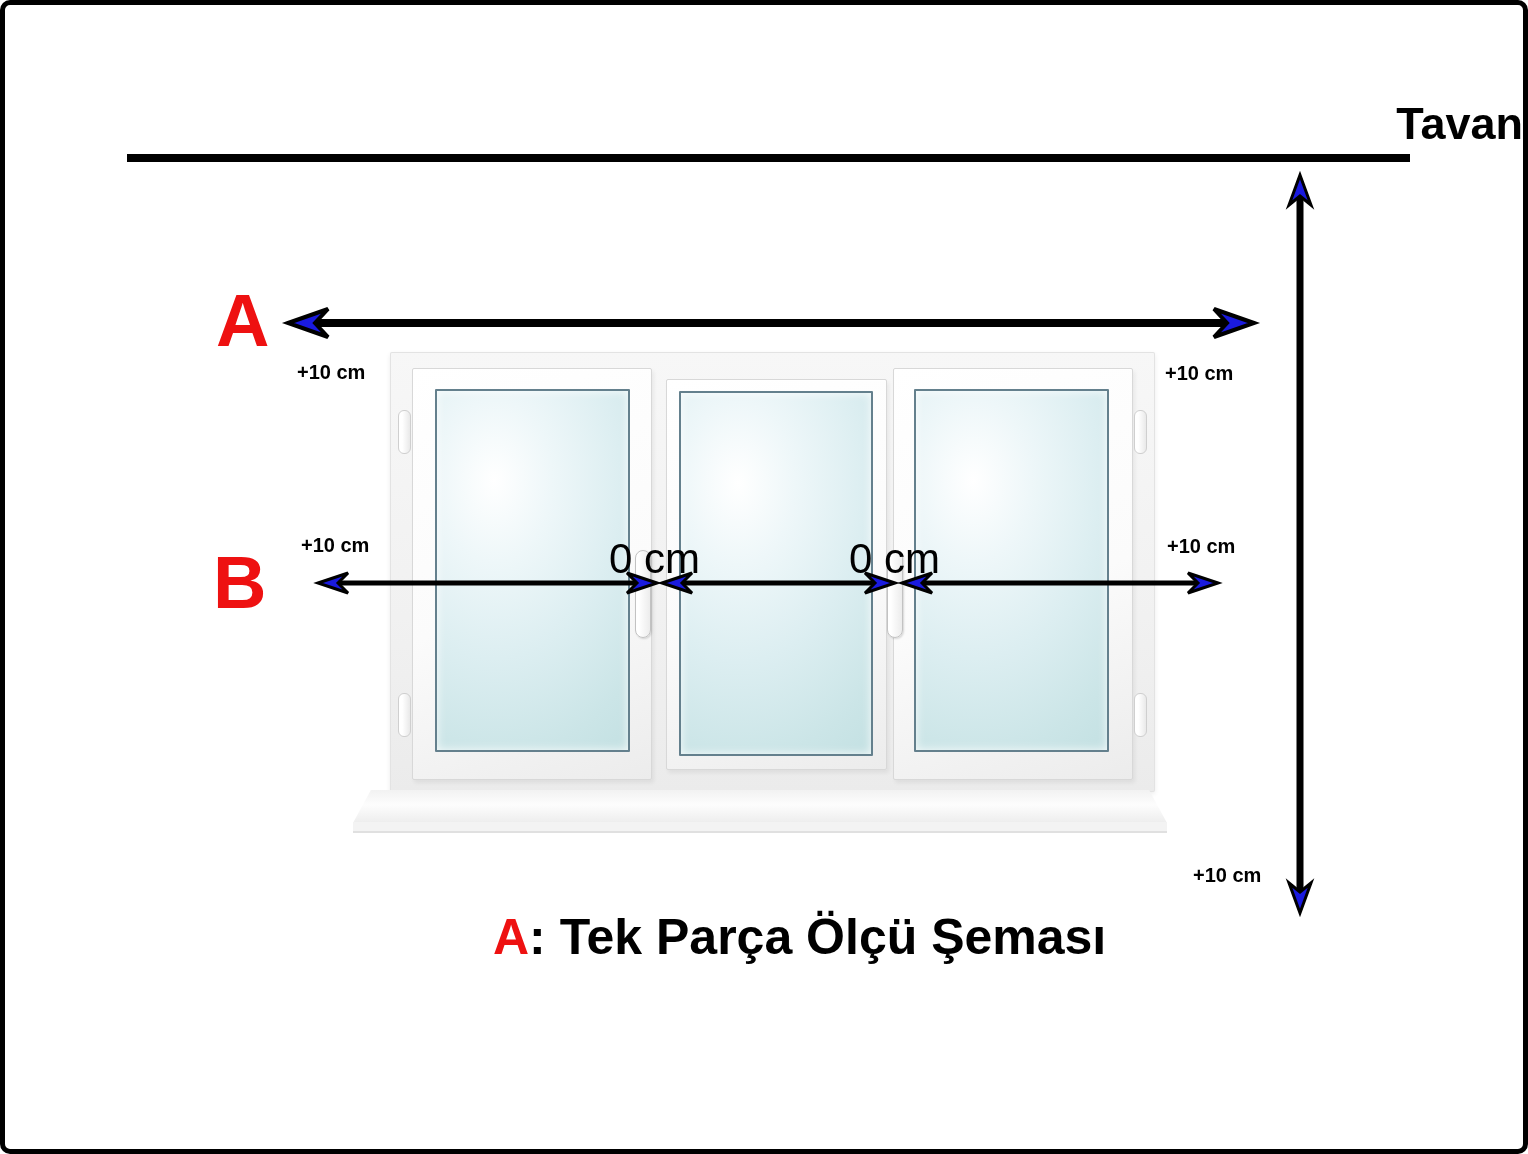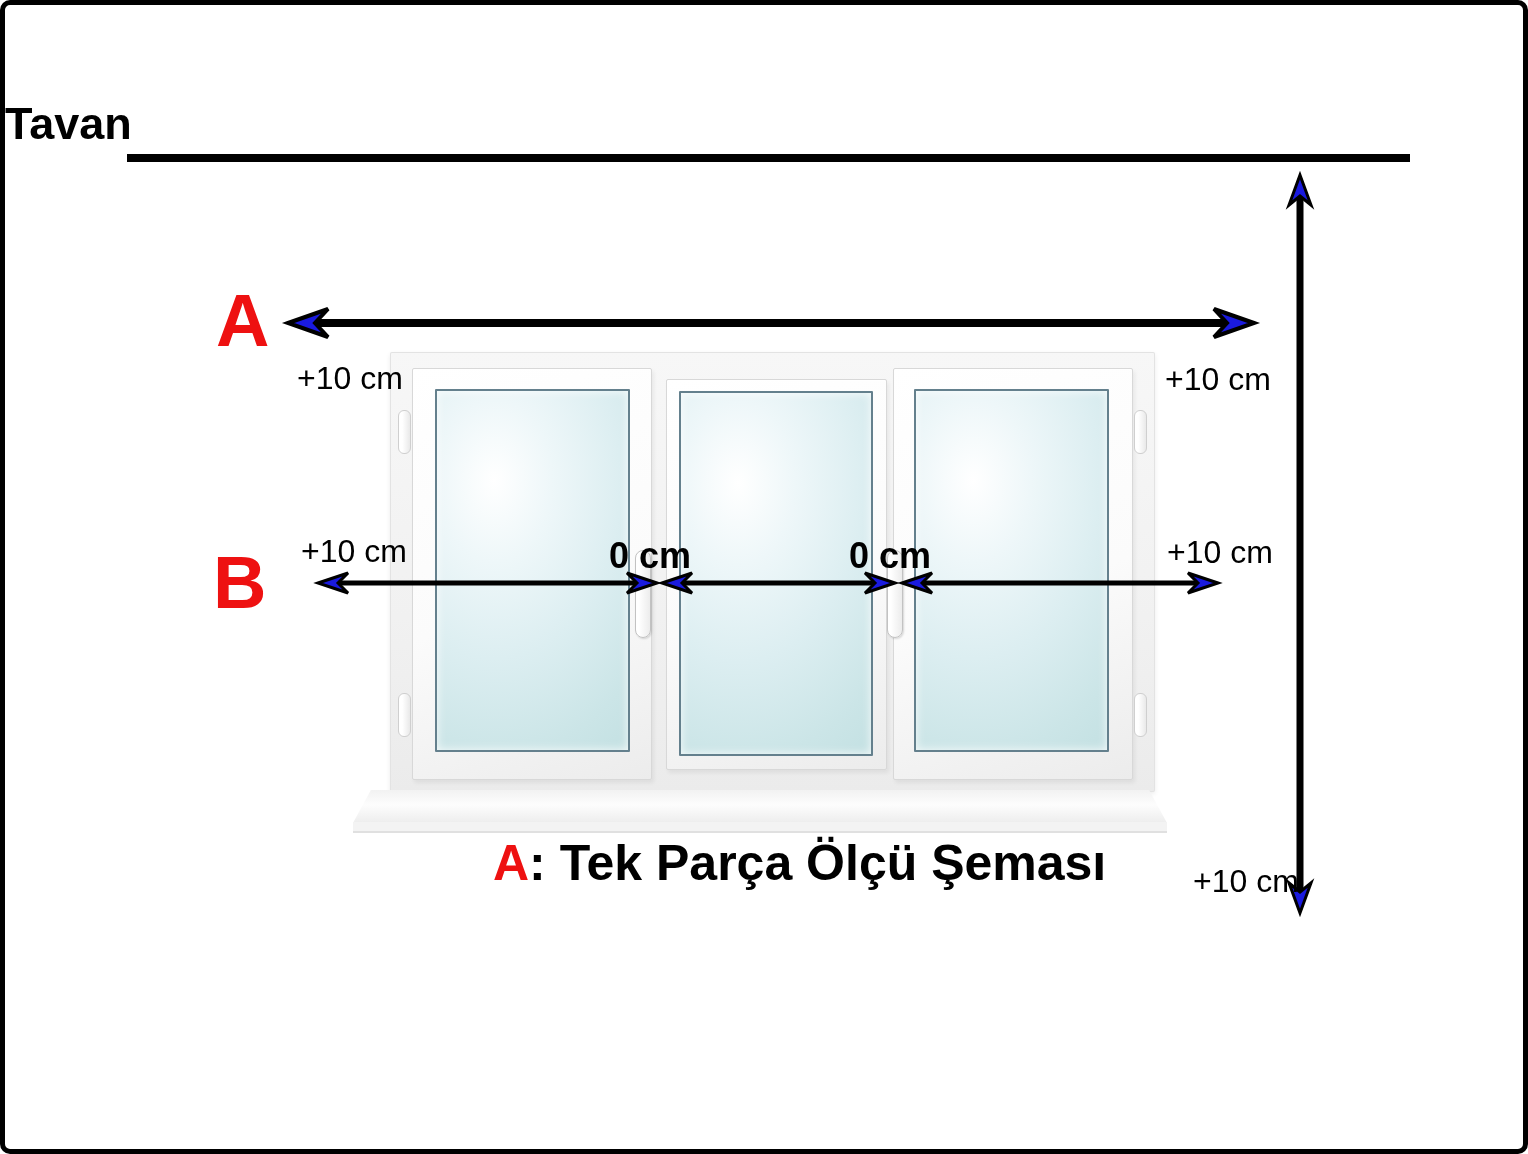--- a/index.html
+++ b/index.html
@@ -11,45 +11,45 @@
     font-family: "Liberation Sans", "DejaVu Sans", sans-serif;
     overflow: hidden;
     box-sizing: border-box;
     border: 5px solid #000000;
     border-radius: 10px;
   }
   .abs { position: absolute; }
 
   .page-title {
     top: 96px; left: 0; width: 100%;
-    text-align: left;
+    text-align: right;
     font-size: 45px; font-weight: bold; color: #000;
     line-height: 1;
   }
   .ceiling-line {
     left: 122px; top: 149px;
     width: 1283px; height: 8px;
     background: #000;
   }
 
   .marker {
     color: #ee1111;
     font-weight: bold;
     font-size: 74px;
     line-height: 1;
   }
   .marker-a { left: 211px; top: 279px; }
   .marker-b { left: 208px; top: 541px; }
 
   .offset-label {
-    font-size: 32px; font-weight: normal; color: #000;
+    font-size: 20px; font-weight: bold; color: #000;
     line-height: 1.1; white-space: nowrap;
   }
   .gap-label {
-    font-size: 36px; font-weight: bold; color: #000;
+    font-size: 42px; font-weight: normal; color: #000;
     line-height: 1.1; white-space: nowrap;
   }
 
   
   .window {
     left: 385px; top: 347px;
     width: 765px; height: 440px;
     background: linear-gradient(180deg, #f7f7f7 0%, #f1f1f1 60%, #ebebeb 100%);
     box-shadow: inset 0 0 0 1px #e3e3e3, 0 2px 5px rgba(0,0,0,0.08);
     border-radius: 2px;
@@ -108,21 +108,21 @@
   }
   .sill-base {
     left: 348px; top: 817px;
     width: 814px; height: 9px;
     background: #f3f3f3;
     border-bottom: 2px solid #e0e0e0;
   }
 
   
   .legend {
-    left: 488px; top: 829px;
+    left: 488px; top: 903px;
     font-size: 50px; font-weight: bold;
     line-height: 59px; color: #000;
     white-space: nowrap;
   }
   .legend .key { color: #ee1111; }
 
   svg.arrow { display: block; overflow: visible; }
 </style>
 </head>
 <body>

